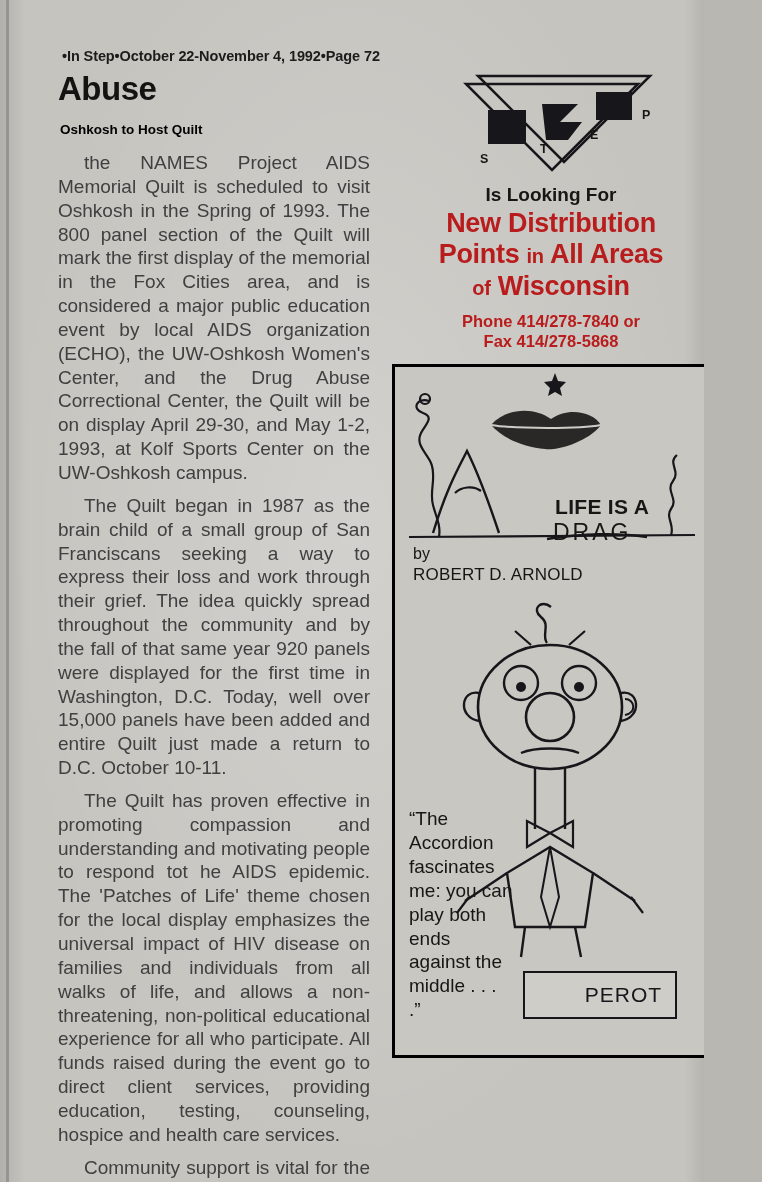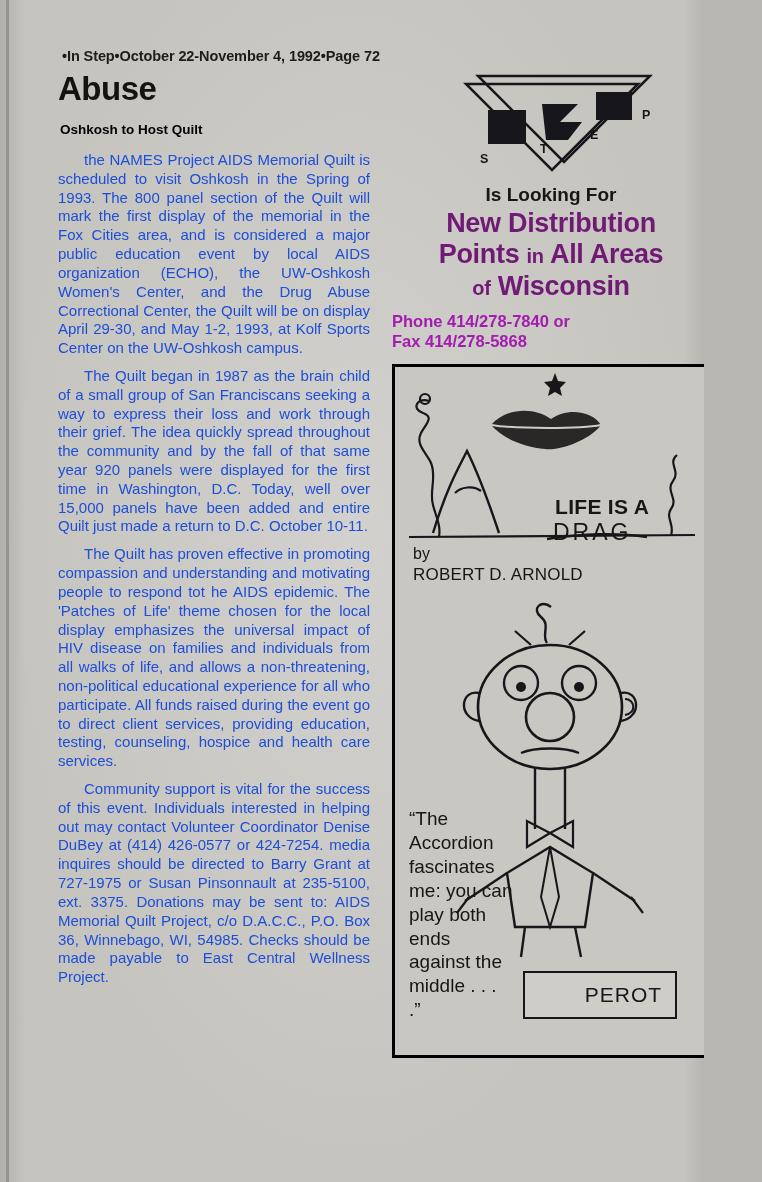--- a/index.html
+++ b/index.html
@@ -62,23 +62,23 @@
     letter-spacing: -0.5px;
   }
   .subhead {
     font-size: 13.5px;
     font-weight: bold;
     color: #000000;
     margin: 0 0 14px 2px;
   }
   .body-text p {
     margin: 0 0 9px 0;
-    font-size: 15px;
+    font-size: 19px;
     line-height: 1.255;
-    color: #1d4ed8;
+    color: #404040;
     text-align: justify;
     text-indent: 26px;
   }
   .body-text p.first {
     text-indent: 26px;
   }
 
   
   .col-right {
     position: absolute;
@@ -104,31 +104,32 @@
     text-align: center;
     font-size: 19px;
     font-weight: bold;
     color: #171614;
     margin-bottom: 2px;
   }
   .ad-line2 {
     text-align: center;
     font-size: 27px;
     font-weight: bold;
-    color: #701a75;
+    color: #b91c1c;
     line-height: 1.16;
     letter-spacing: -0.3px;
   }
   .ad-line2 .small {
     font-size: 20px;
   }
   .ad-phone {
+    text-align: center;
     font-size: 16.5px;
     font-weight: bold;
-    color: #a21caf;
+    color: #b91c1c;
     margin-top: 9px;
     line-height: 1.24;
   }
   .ad-phone .last {
     font-size: 14.5px;
   }
 
   
   .comic {
     position: relative;

